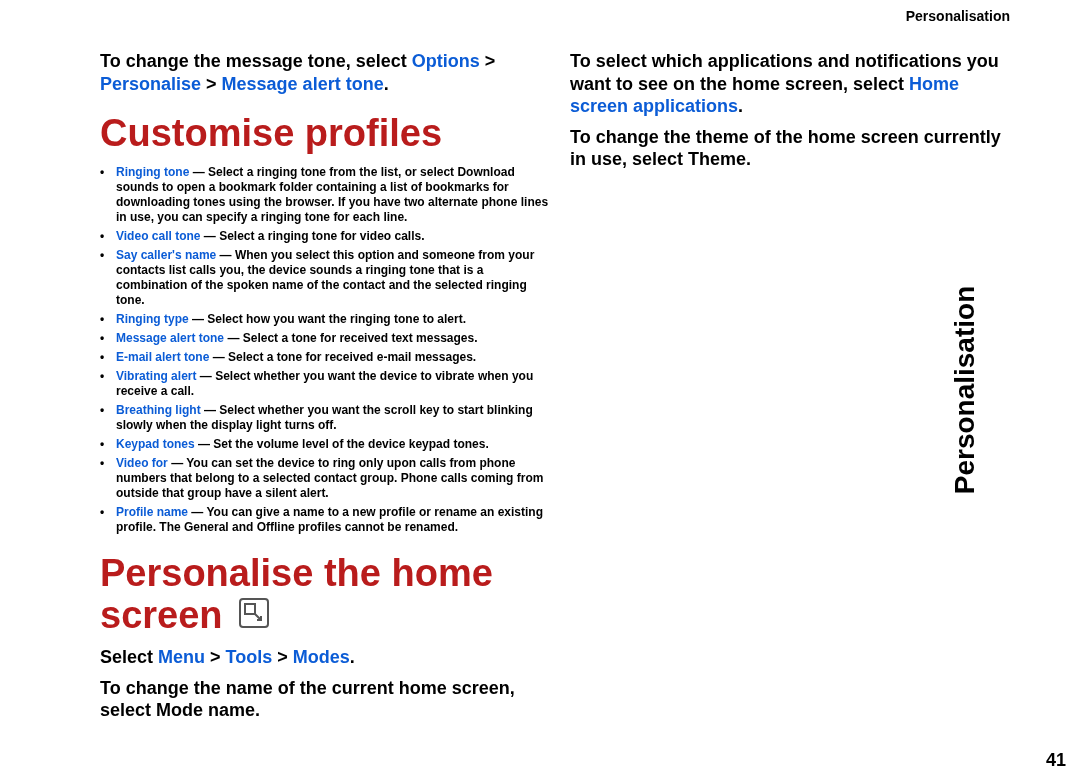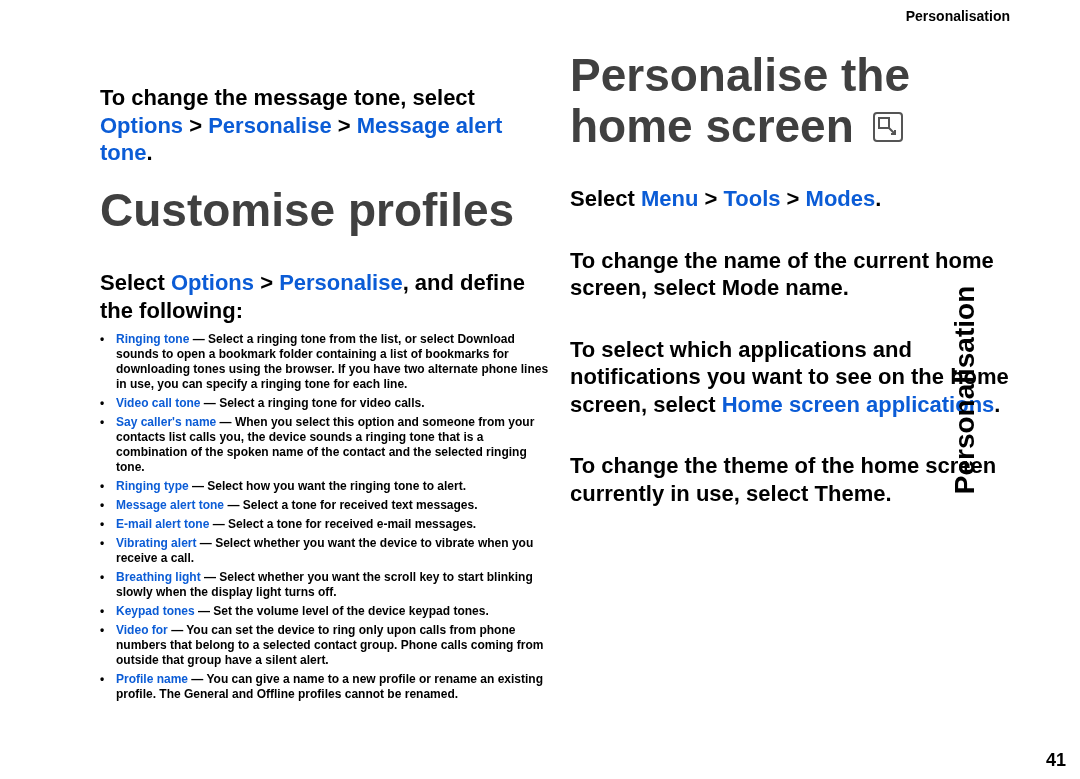--- a/index.html
+++ b/index.html
@@ -1,22 +1,22 @@
 <!DOCTYPE html>
 <html><head>
 <meta charset="utf-8">
 <style>
   * { margin: 0; padding: 0; box-sizing: border-box; }
   body { width: 1080px; height: 779px; background: #fff; font-family: Verdana, Arial, sans-serif; position: relative; padding: 10px 60px 10px 100px; }
   .header { position: absolute; top: 8px; right: 70px; font-weight: bold; font-size: 14px; }
   .side-title { position: absolute; right: 10px; top: 50%; transform: translateY(-50%) rotate(-90deg); transform-origin: center; font-size: 28px; font-weight: bold; white-space: nowrap; }
   .page-num { position: absolute; bottom: 8px; right: 14px; font-weight: bold; font-size: 18px; }
   .columns { column-count: 2; column-gap: 20px; column-fill: auto; height: 720px; margin-top: 40px; width: 920px; }
-  .para { font-size: 22px; line-height: 1.25; font-weight: 600; margin-bottom: 8px; break-inside: avoid-column; margin-top: 34px; }
-  .h1 { font-size: 46px; font-weight: bold; color: #404040; margin: 18px 0 10px 0; line-height: 1.1; break-inside: avoid-column; }
+  .para { font-size: 18px; line-height: 1.25; font-weight: 600; margin-bottom: 8px; break-inside: avoid-column; }
+  .h1 { font-size: 38px; font-weight: bold; color: #b91c1c; margin: 18px 0 10px 0; line-height: 1.1; break-inside: avoid-column; }
   .link { color: #0b5cd6; font-weight: bold; }
   ul { list-style: none; }
   li { font-size: 12px; line-height: 1.25; font-weight: 600; margin-bottom: 4px; padding-left: 16px; position: relative; break-inside: avoid-column; }
   li::before { content: "•"; position: absolute; left: 0; top: 0; font-weight: bold; }
   .icon-inline { display: inline-block; width: 30px; height: 30px; border: 2px solid #555; border-radius: 4px; vertical-align: baseline; position: relative; margin-left: 6px; }
   .icon-inline svg { position: absolute; top: 2px; left: 2px; }
 </style>
 </head>
 <body>
 
@@ -25,23 +25,20 @@
 <div class="page-num">41</div>
 
 <div class="columns">
 
   <p class="para">
     <span>To change the message tone, select </span><span class="link">Options</span><span> &gt; </span><span class="link">Personalise</span><span> &gt; </span><span class="link">Message alert tone</span><span>.</span>
   </p>
 
   <h1 class="h1">Customise profiles</h1>
 
-  <p class="para">
-    <span>Select </span><span class="link">Options</span><span> &gt; </span><span class="link">Personalise</span><span>, and define the following:</span>
-  </p>
 
   <ul>
     <li><span class="link">Ringing tone</span><span> — </span><span>Select a ringing tone from the list, or select </span><b>Download sounds</b><span> to open a bookmark folder containing a list of bookmarks for downloading tones using the browser. If you have two alternate phone lines in use, you can specify a ringing tone for each line.</span></li>
     <li><span class="link">Video call tone</span><span> — </span><span>Select a ringing tone for video calls.</span></li>
     <li><span class="link">Say caller's name</span><span> — </span><span>When you select this option and someone from your contacts list calls you, the device sounds a ringing tone that is a combination of the spoken name of the contact and the selected ringing tone.</span></li>
     <li><span class="link">Ringing type</span><span> — </span><span>Select how you want the ringing tone to alert.</span></li>
     <li><span class="link">Message alert tone</span><span> — </span><span>Select a tone for received text messages.</span></li>
     <li><span class="link">E-mail alert tone</span><span> — </span><span>Select a tone for received e-mail messages.</span></li>
     <li><span class="link">Vibrating alert</span><span> — </span><span>Select whether you want the device to vibrate when you receive a call.</span></li>
   </ul>

